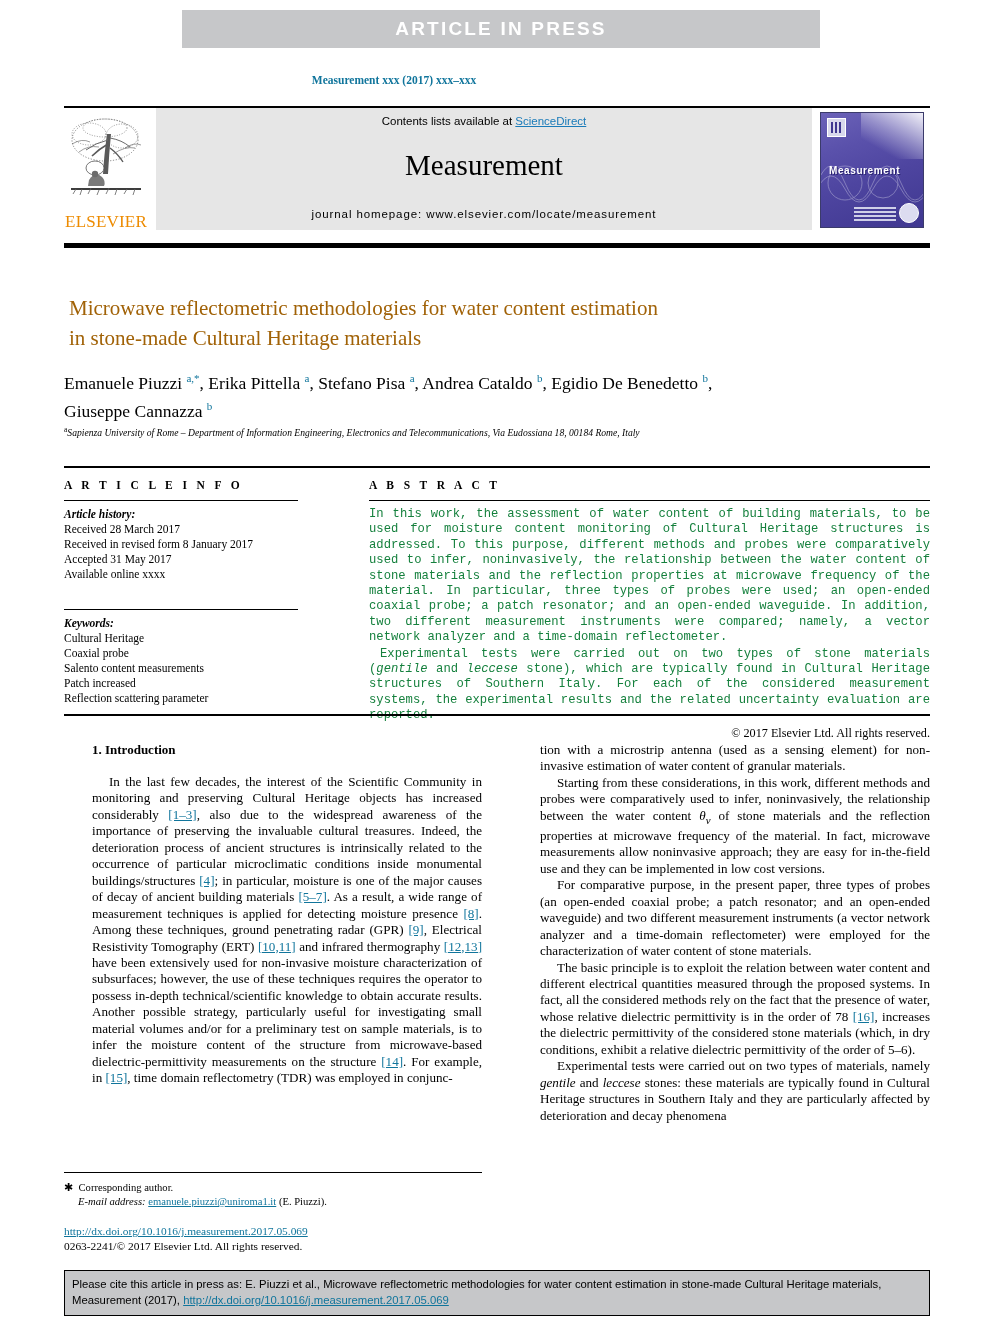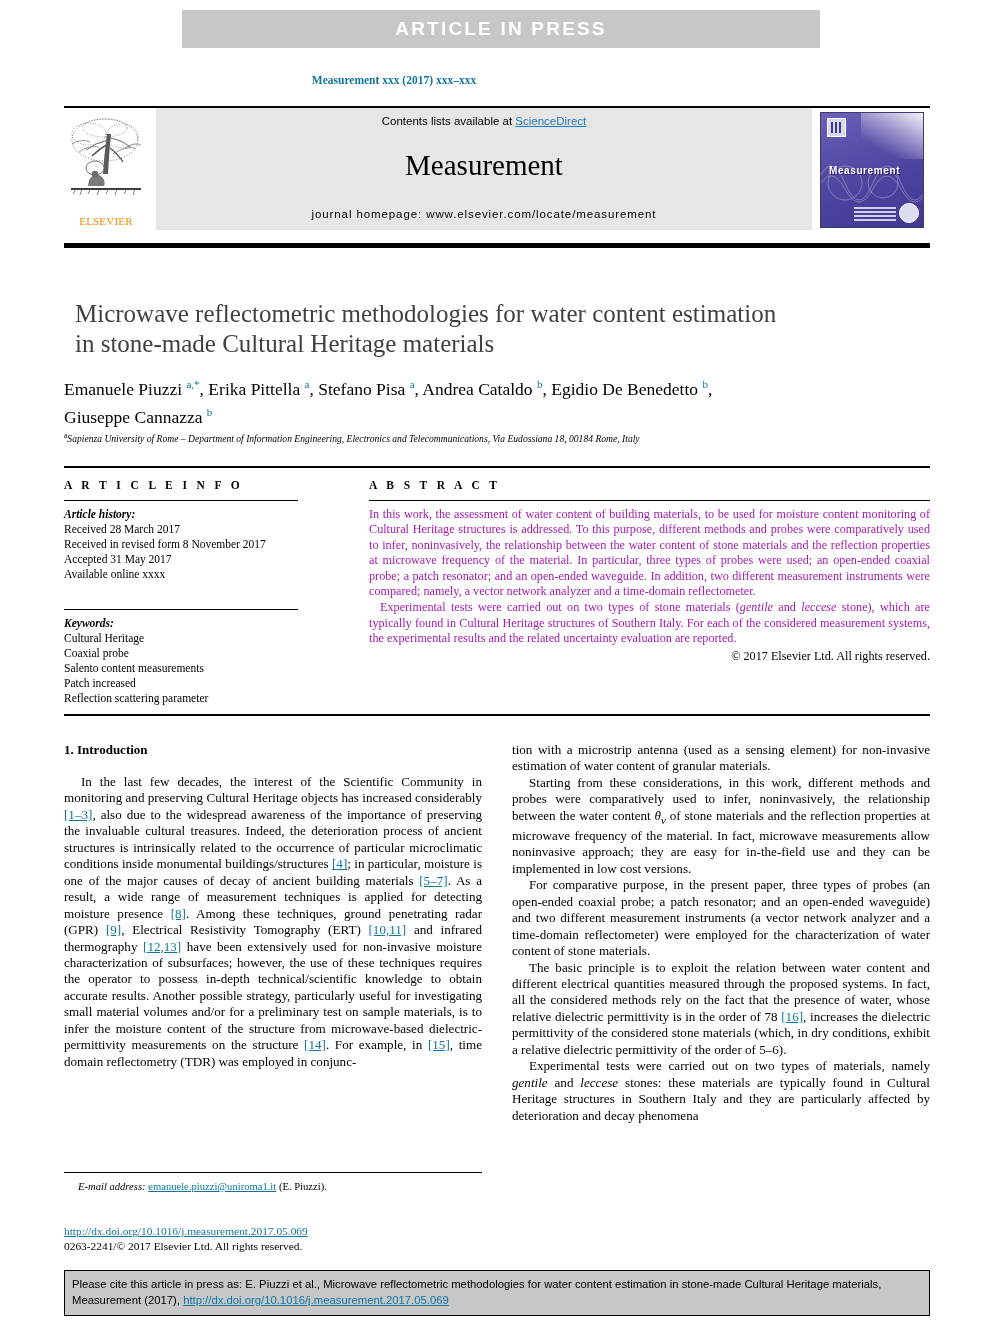--- a/index.html
+++ b/index.html
@@ -58,21 +58,21 @@
     padding-top: 6px;
     display: flex;
     flex-direction: column;
     justify-content: space-between;
     align-items: center;
     flex: 0 0 84px;
   }
   .elsevier-tree { width: 78px; height: 92px; display:block; }
   .elsevier-word {
     font-family: "Liberation Serif", serif;
-    font-size: 11px;
+    font-size: 17px;
     letter-spacing: 0.2px;
     color: #ed8b00;
     line-height: 17px;
     white-space: nowrap;
   }
   .jhead-center {
     flex: 1 1 auto;
     background: #e6e6e6;
     margin-left: 8px;
     margin-right: 8px;
@@ -160,24 +160,24 @@
   .thickrule {
     position: absolute;
     left: 64px; width: 866px;
     height: 5px; background: #000;
   }
   #rule-top { top: 243px; }
 
   .title-block { position: absolute; left: 64px; top: 288px; width: 870px; }
   .paper-title {
     font-family: "Liberation Serif", serif;
-    font-size: 25px;
+    font-size: 21px;
     line-height: 30px;
-    color: #404040;
-    margin: 11px;
+    color: #a16207;
+    margin: 5px;
     font-weight: normal;
   }
   .authors {
     font-family: "Liberation Serif", serif;
     font-size: 17.5px;
     line-height: 23px;
     margin-top: 14px;
     color: #000;
   }
   .authors sup { color: #10759c; font-size: 11px; }
@@ -214,41 +214,41 @@
     font-style: italic; font-weight: bold;
     font-size: 11.5px; line-height: 15px;
   }
   .meta-line {
     font-family: "Liberation Serif", serif;
     font-size: 11.5px; line-height: 15px;
   }
   .kw-gap { height: 18px; }
 
   .abs-p {
-    font-family: Liberation Serif, serif;
+    font-family: Liberation Mono, monospace;
     font-size: 12.2px;
     line-height: 15.4px;
     text-align: justify;
     margin: 0;
-    color: #a21caf;
+    color: #15803d;
   }
   .abs-p + .abs-p { text-indent: 11px; margin-top: 1px; }
   .abs-p i { font-style: italic; }
   .abs-rights {
     font-family: "Liberation Serif", serif;
     font-size: 12.2px;
     text-align: right;
     margin-top: 2px;
   }
 
   #rule-body { top: 714px; height: 2px; }
 
   
   .body { position: absolute; left: 64px; top: 742px; width: 866px; display: flex; gap: 30px; }
-  .bcol { width: 418px; }
+  .bcol { width: 418px; margin-left: 28px; }
   h2.secnum {
     font-family: "Liberation Serif", serif;
     font-weight: bold;
     font-size: 13px;
     margin: 0 0 16px 0;
   }
   p.bp {
     font-family: "Liberation Serif", serif;
     font-size: 13.1px;
     line-height: 16.45px;
@@ -403,21 +403,21 @@
 
 <div class="thickrule" id="rule-info"></div>
 
 <div class="infoabs">
 
   <div class="col-info">
     <div class="sec-head">A R T I C L E   I N F O</div>
     <hr class="hr-thin info">
     <div class="meta-lab">Article history:</div>
     <div class="meta-line">Received 28 March 2017</div>
-    <div class="meta-line">Received in revised form 8 November 2017</div>
+    <div class="meta-line">Received in revised form 8 January 2017</div>
     <div class="meta-line">Accepted 31 May 2017</div>
     <div class="meta-line">Available online xxxx</div>
     <div class="kw-gap"></div>
     <hr class="hr-thin info">
     <div class="meta-lab">Keywords:</div>
     <div class="meta-line">Cultural Heritage</div>
     <div class="meta-line">Coaxial probe</div>
     <div class="meta-line">Salento content measurements</div>
     <div class="meta-line">Patch increased</div>
     <div class="meta-line">Reflection scattering parameter</div>
@@ -444,20 +444,21 @@
   <div class="bcol">
     <p class="bp noind">tion with a microstrip antenna (used as a sensing element) for non-invasive estimation of water content of granular materials.</p>
     <p class="bp"><span>Starting from these considerations, in this work, different methods and probes were comparatively used to infer, noninvasively, the relationship between the water content </span><i>θ<sub>v</sub></i><span> of stone materials and the reflection properties at microwave frequency of the material. In fact, microwave measurements allow noninvasive approach; they are easy for in-the-field use and they can be implemented in low cost versions.</span></p>
     <p class="bp">For comparative purpose, in the present paper, three types of probes (an open-ended coaxial probe; a patch resonator; and an open-ended waveguide) and two different measurement instruments (a vector network analyzer and a time-domain reflectometer) were employed for the characterization of water content of stone materials.</p>
     <p class="bp"><span>The basic principle is to exploit the relation between water content and different electrical quantities measured through the proposed systems. In fact, all the considered methods rely on the fact that the presence of water, whose relative dielectric permittivity is in the order of 78 </span><a class="ref" href="#">[16]</a><span>, increases the dielectric permittivity of the considered stone materials (which, in dry conditions, exhibit a relative dielectric permittivity of the order of 5–6).</span></p>
     <p class="bp"><span>Experimental tests were carried out on two types of materials, namely </span><i>gentile</i><span> and </span><i>leccese</i><span> stones: these materials are typically found in Cultural Heritage structures in Southern Italy and they are particularly affected by deterioration and decay phenomena</span></p>
   </div>
 </div>
 
 <div class="footnote">
+  <div class="fn-line"><span class="star">✱</span>&nbsp; <span>Corresponding author.</span></div>
   <div class="fn-line" style="padding-left:14px"><span class="fn-em">E-mail address:</span> <a class="link" href="#">emanuele.piuzzi@uniroma1.it</a><span> (E. Piuzzi).</span></div>
 </div>
 
 <div class="doi-block">
   <div class="doi-line"><a class="link" href="#">http://dx.doi.org/10.1016/j.measurement.2017.05.069</a></div>
   <div class="issn-line">0263-2241/© 2017 Elsevier Ltd. All rights reserved.</div>
 </div>
 
 <div class="citebox">
   <div class="cite-text"><span>Please cite this article in press as: E. Piuzzi et al., Microwave reflectometric methodologies for water content estimation in stone-made Cultural Heritage materials, Measurement (2017), </span><a class="link" href="#">http://dx.doi.org/10.1016/j.measurement.2017.05.069</a></div>

